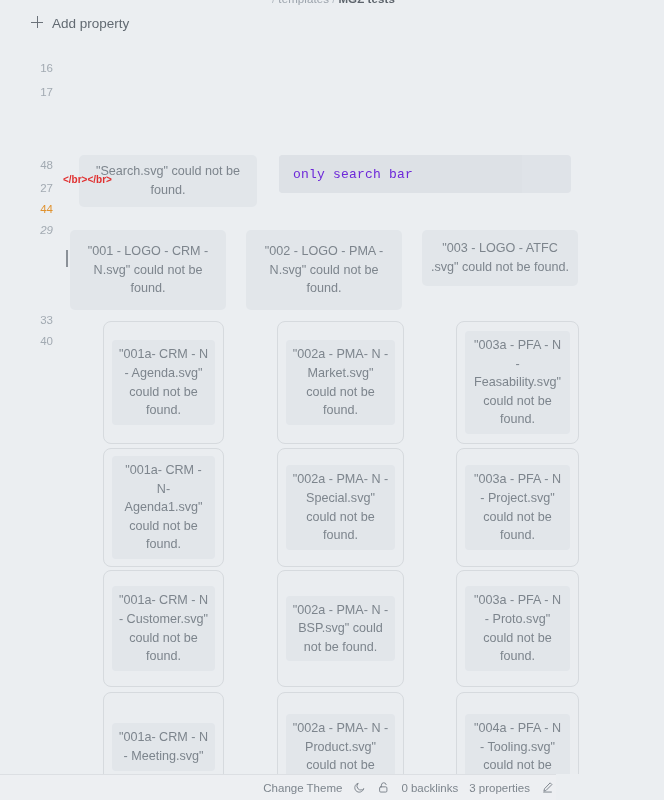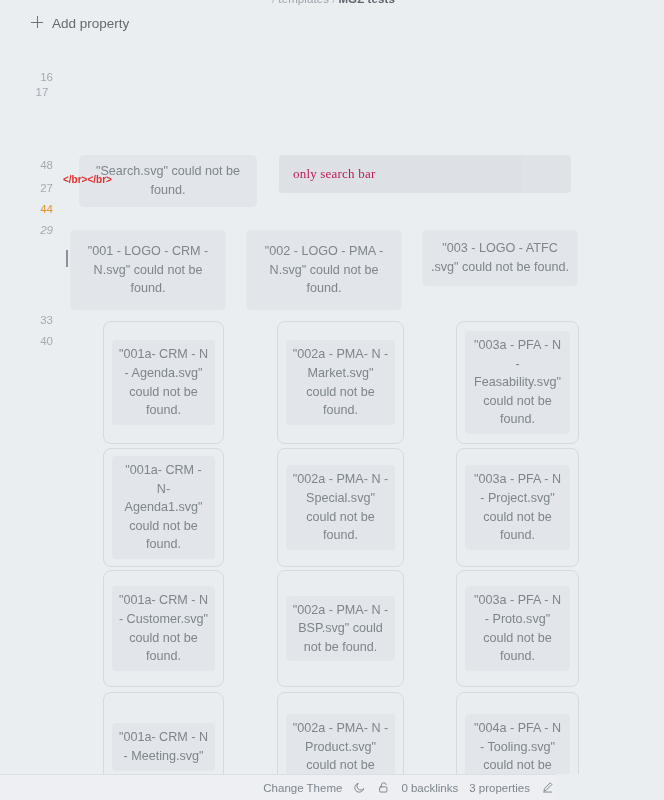--- a/index.html
+++ b/index.html
@@ -108,23 +108,23 @@
     align-items: center;
   }
   .searchbar .sb-inner {
     background: #dde1e6;
     height: 38px;
     width: 243px;
     border-radius: 4px 0 0 4px;
     display: flex;
     align-items: center;
     padding-left: 14px;
-    font-family: Liberation Serif, serif;
+    font-family: Liberation Mono, monospace;
     font-size: 13px;
-    color: #be185d;
+    color: #6d28d9;
     letter-spacing: .2px;
   }
 
   
   .codeline {
     position: absolute;
     left: 63px;
     font-size: 10px;
     font-family: "Liberation Sans", sans-serif;
     color: #3a3f45;
@@ -222,22 +222,22 @@
 </div>
 
 <div class="add-property">
   <span class="plus-icon"></span>
   <span>Add property</span>
 </div>
 
 <div class="editor">
 
   <div id="gutter-host">
-      <div class="gutter-num" style="top: 16px;">16</div>
-      <div class="gutter-num" style="top: 31px; text-align: center;">17</div>
+      <div class="gutter-num" style="top: 7px;">16</div>
+      <div class="gutter-num" style="top: 31px;">17</div>
       <div class="gutter-num" style="top: 104px;">48</div>
       <div class="gutter-num" style="top: 127px;">27</div>
       <div class="gutter-num active" style="top: 148px;">44</div>
       <div class="gutter-num" style="top: 169px; font-style: italic;">29</div>
       <div class="gutter-num" style="top: 259px;">33</div>
       <div class="gutter-num" style="top: 280px;">40</div>
     </div>
 
   <div class="brokenimg" style="left:79px; top:100px; width:178px; height:52px;">
     <span>"Search.svg" could not be found.</span>

